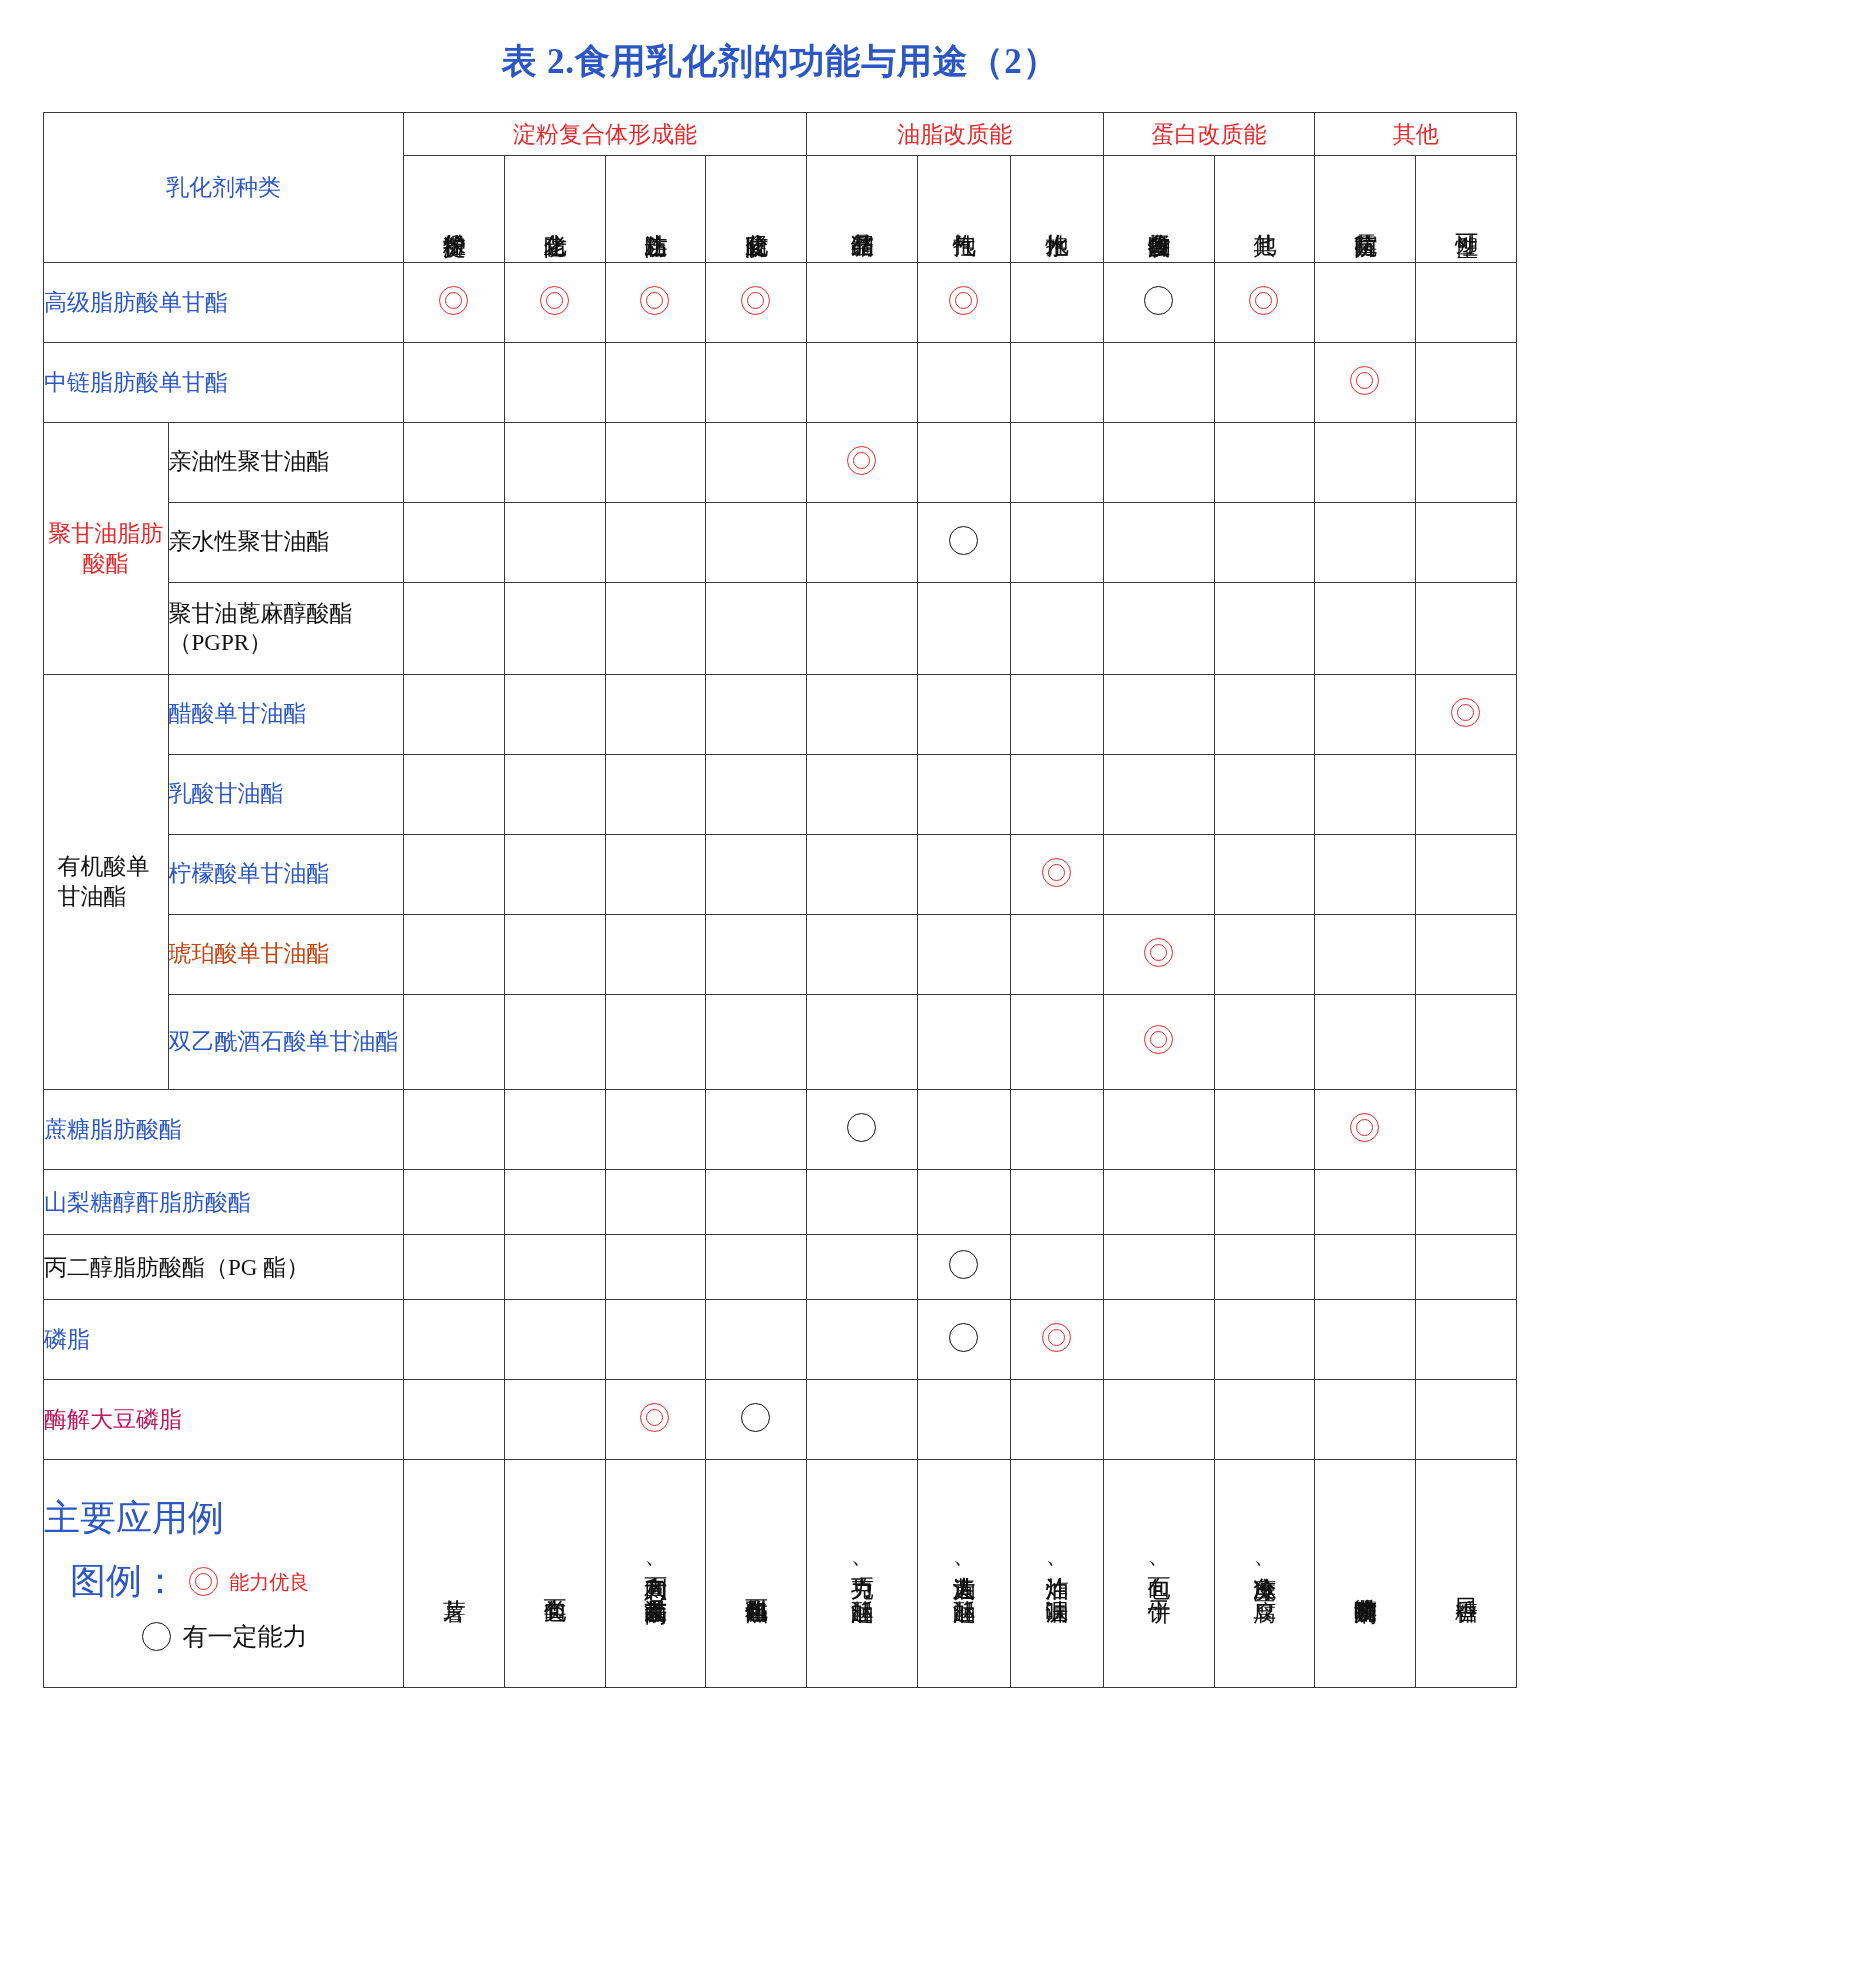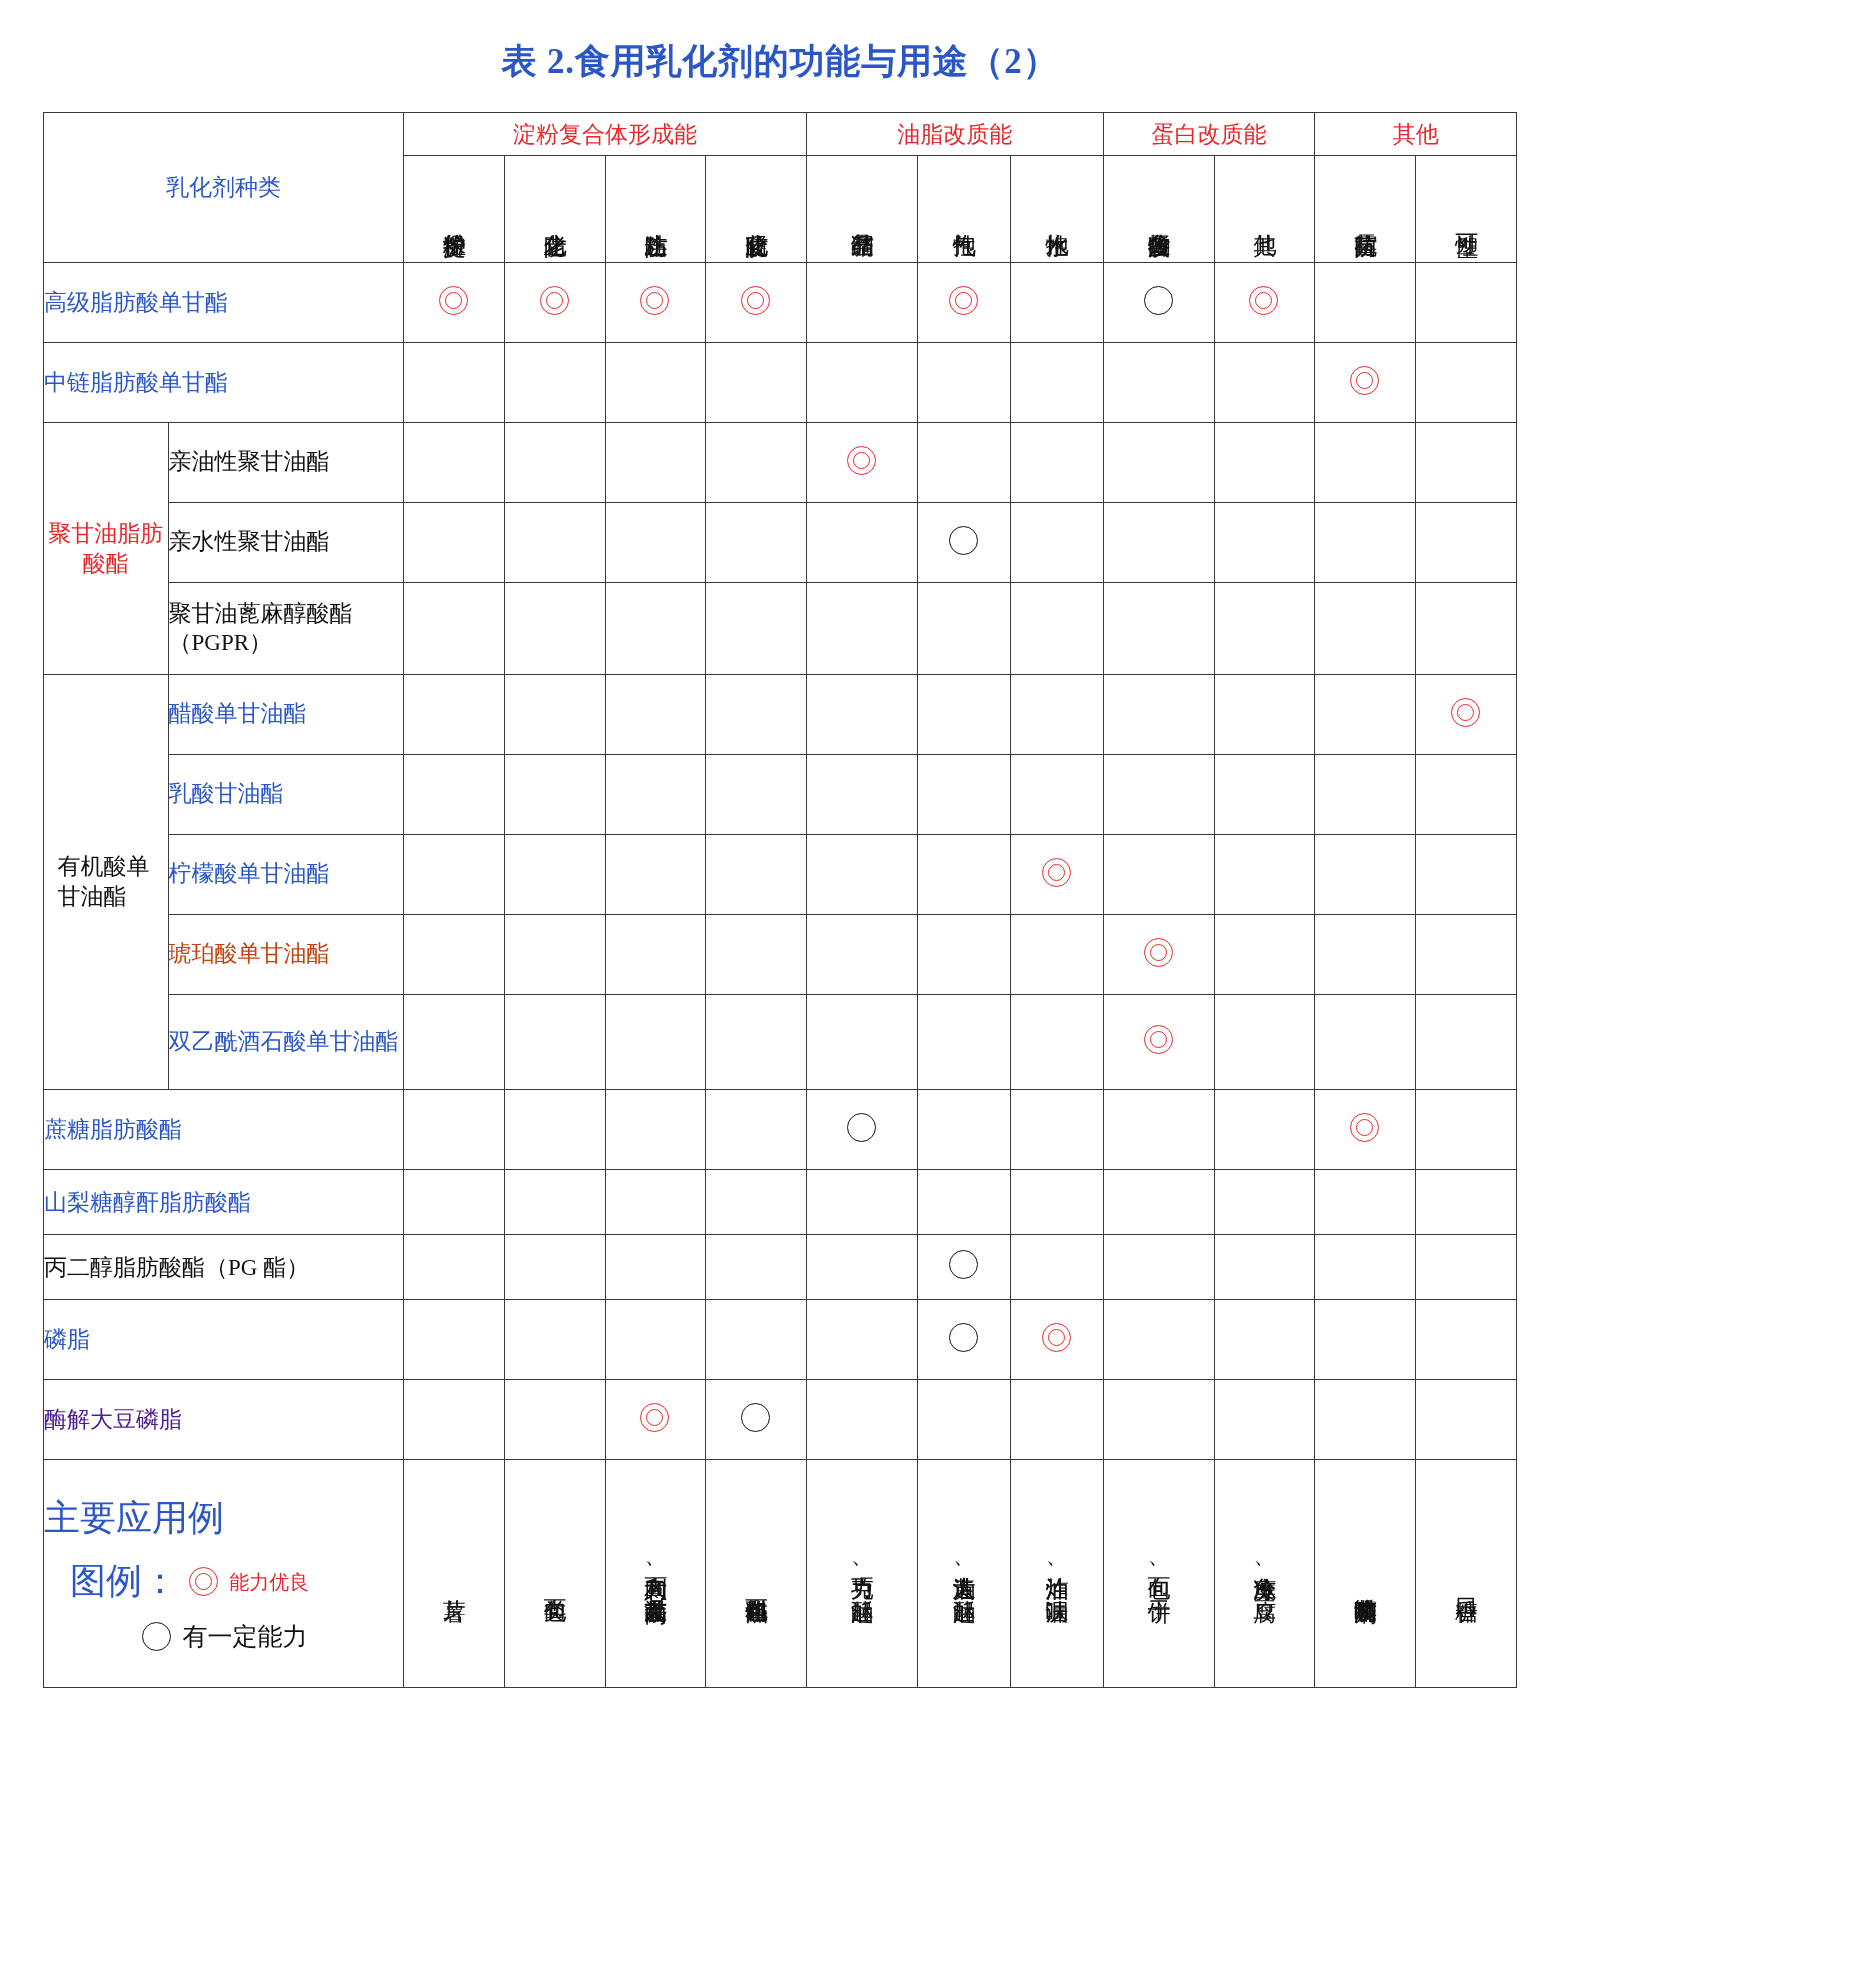--- a/index.html
+++ b/index.html
@@ -76,21 +76,21 @@
     line-height: 1.05;
     max-height: 100px;
   }
   .rowlabel {
     text-align: left;
     padding-left: 16.6px;
     font-size: 26px;
     color: #2a56c6;
   }
   .rowlabel.black { color: #111; }
-  .rowlabel.red { color: #4c1d95; }
+  .rowlabel.red { color: #be185d; }
   .sublabel {
     text-align: left;
     padding-left: 13.6px;
     font-size: 24px;
     color: #111;
     line-height: 1.25;
   }
   .sublabel.blue { color: #2a56c6; }
   .sublabel.red  { color: #c2410c; }
   .grouplabel {

